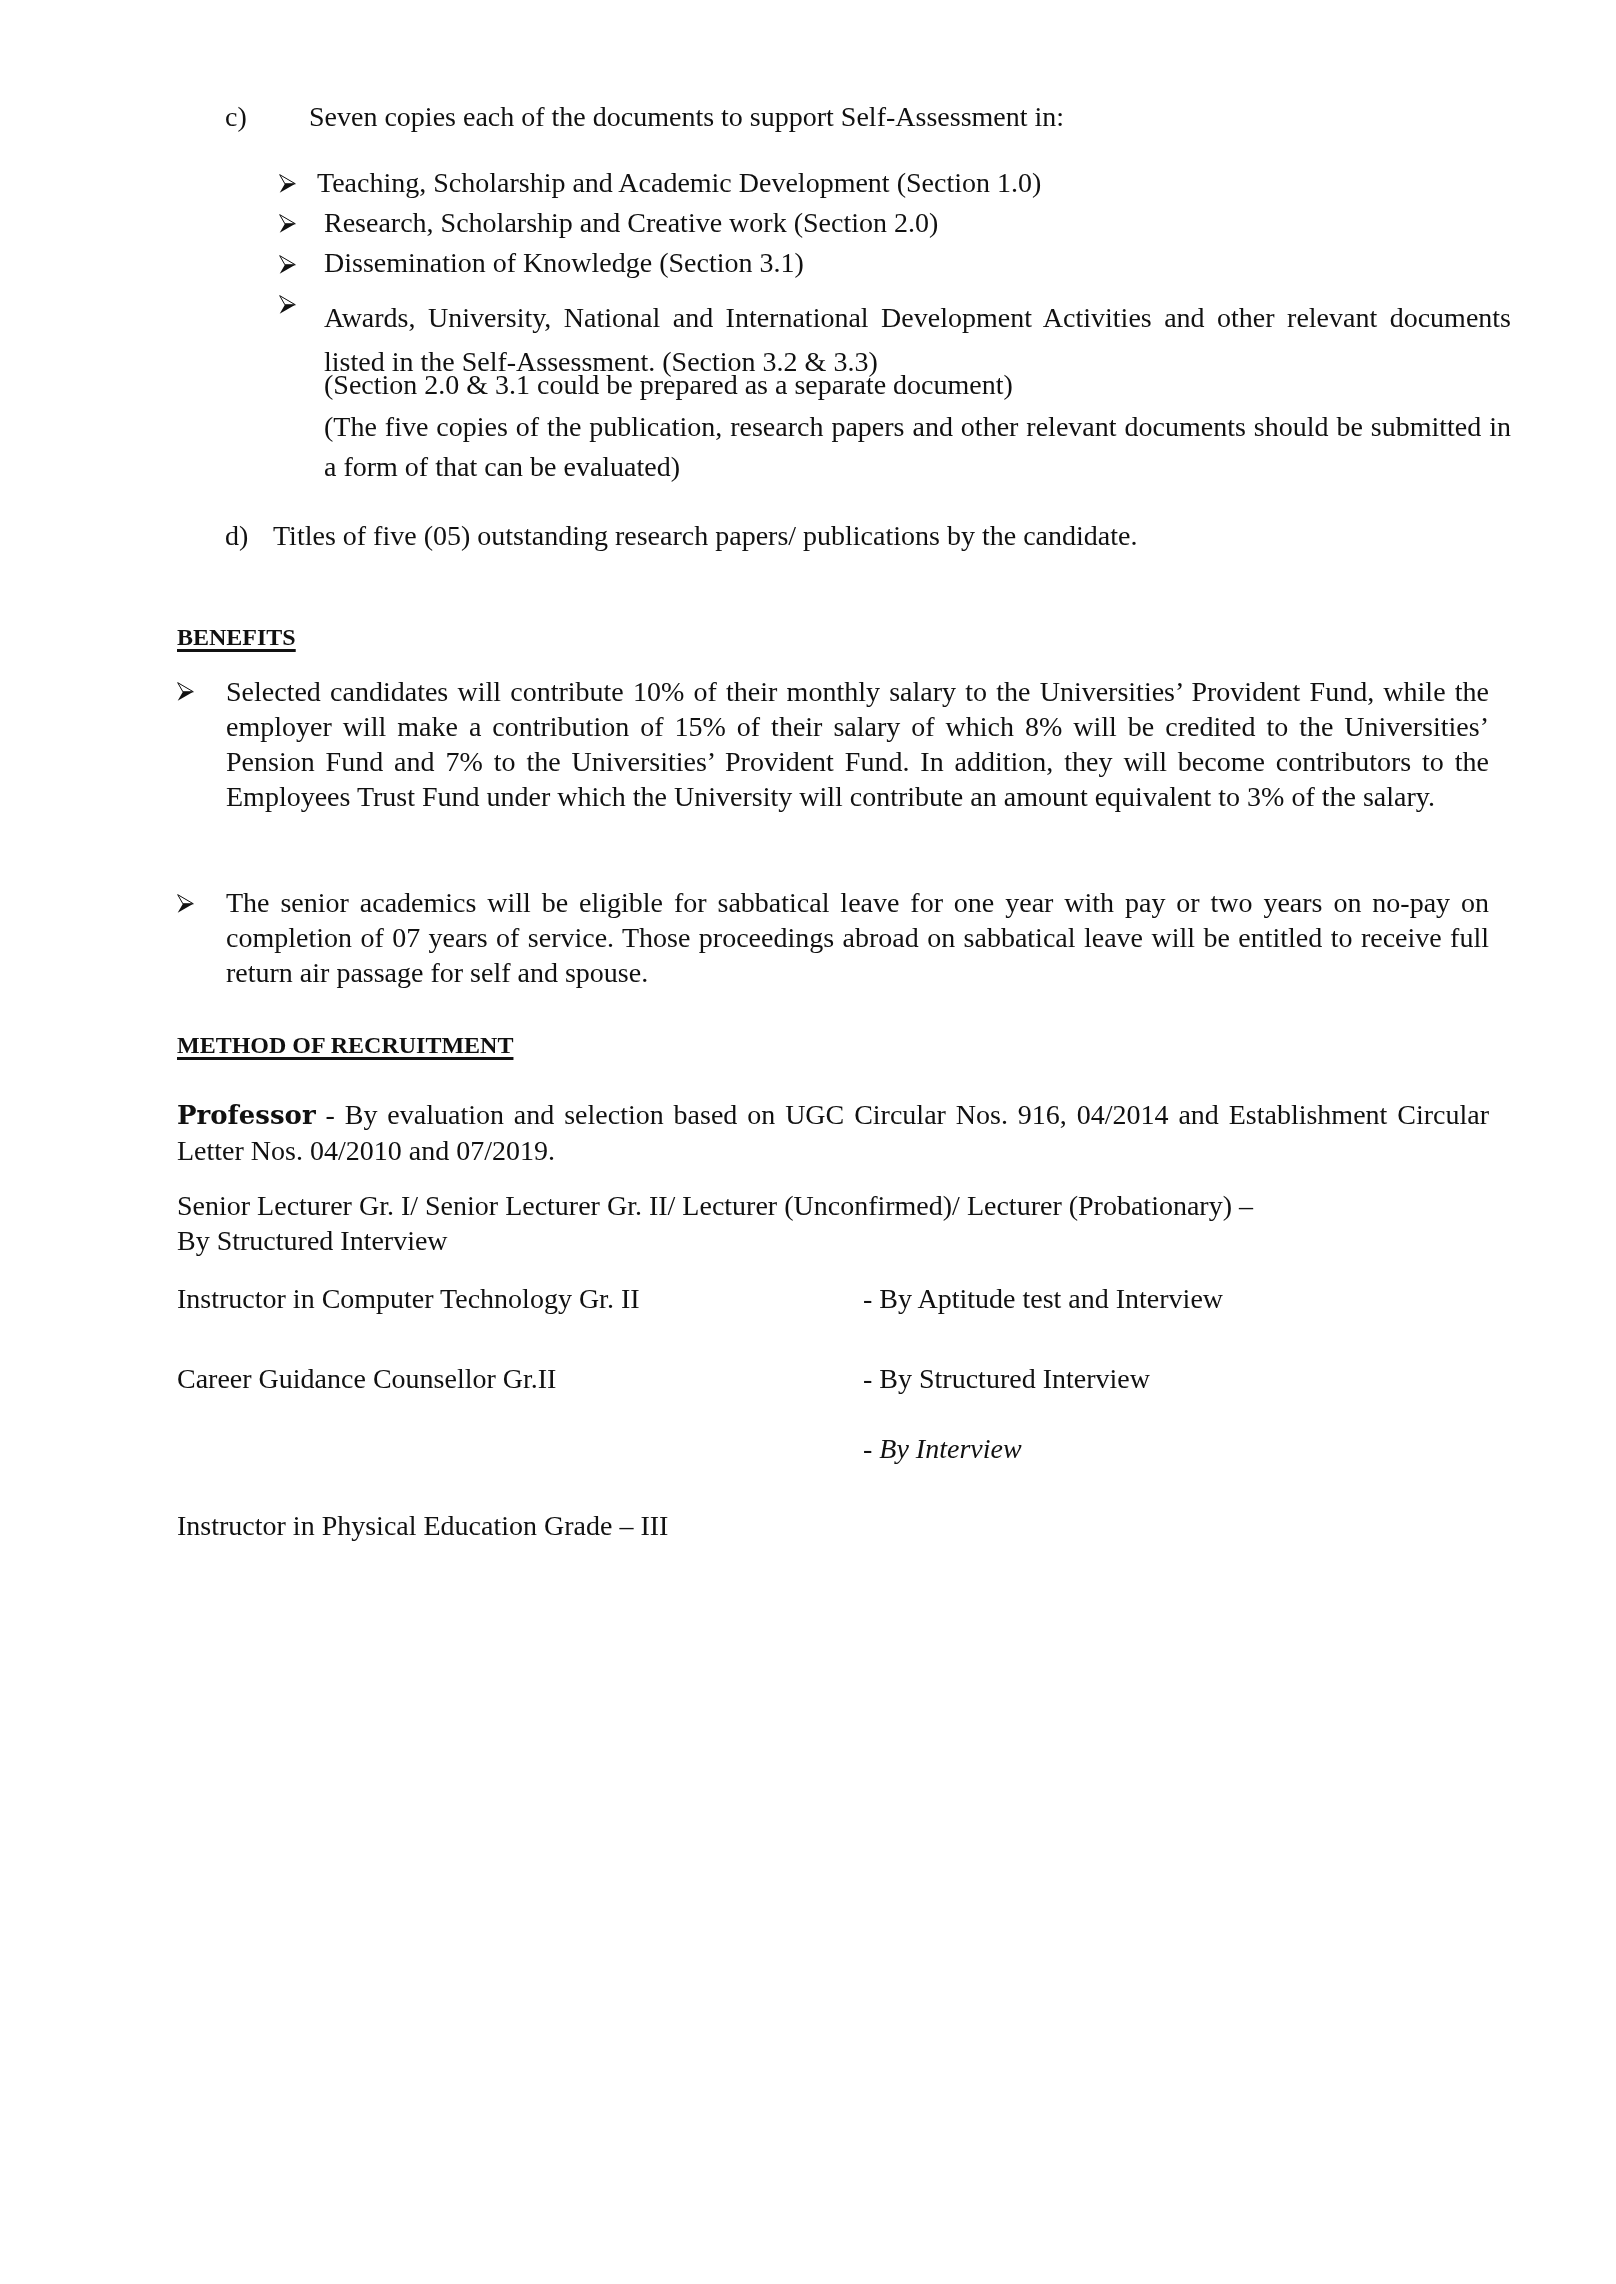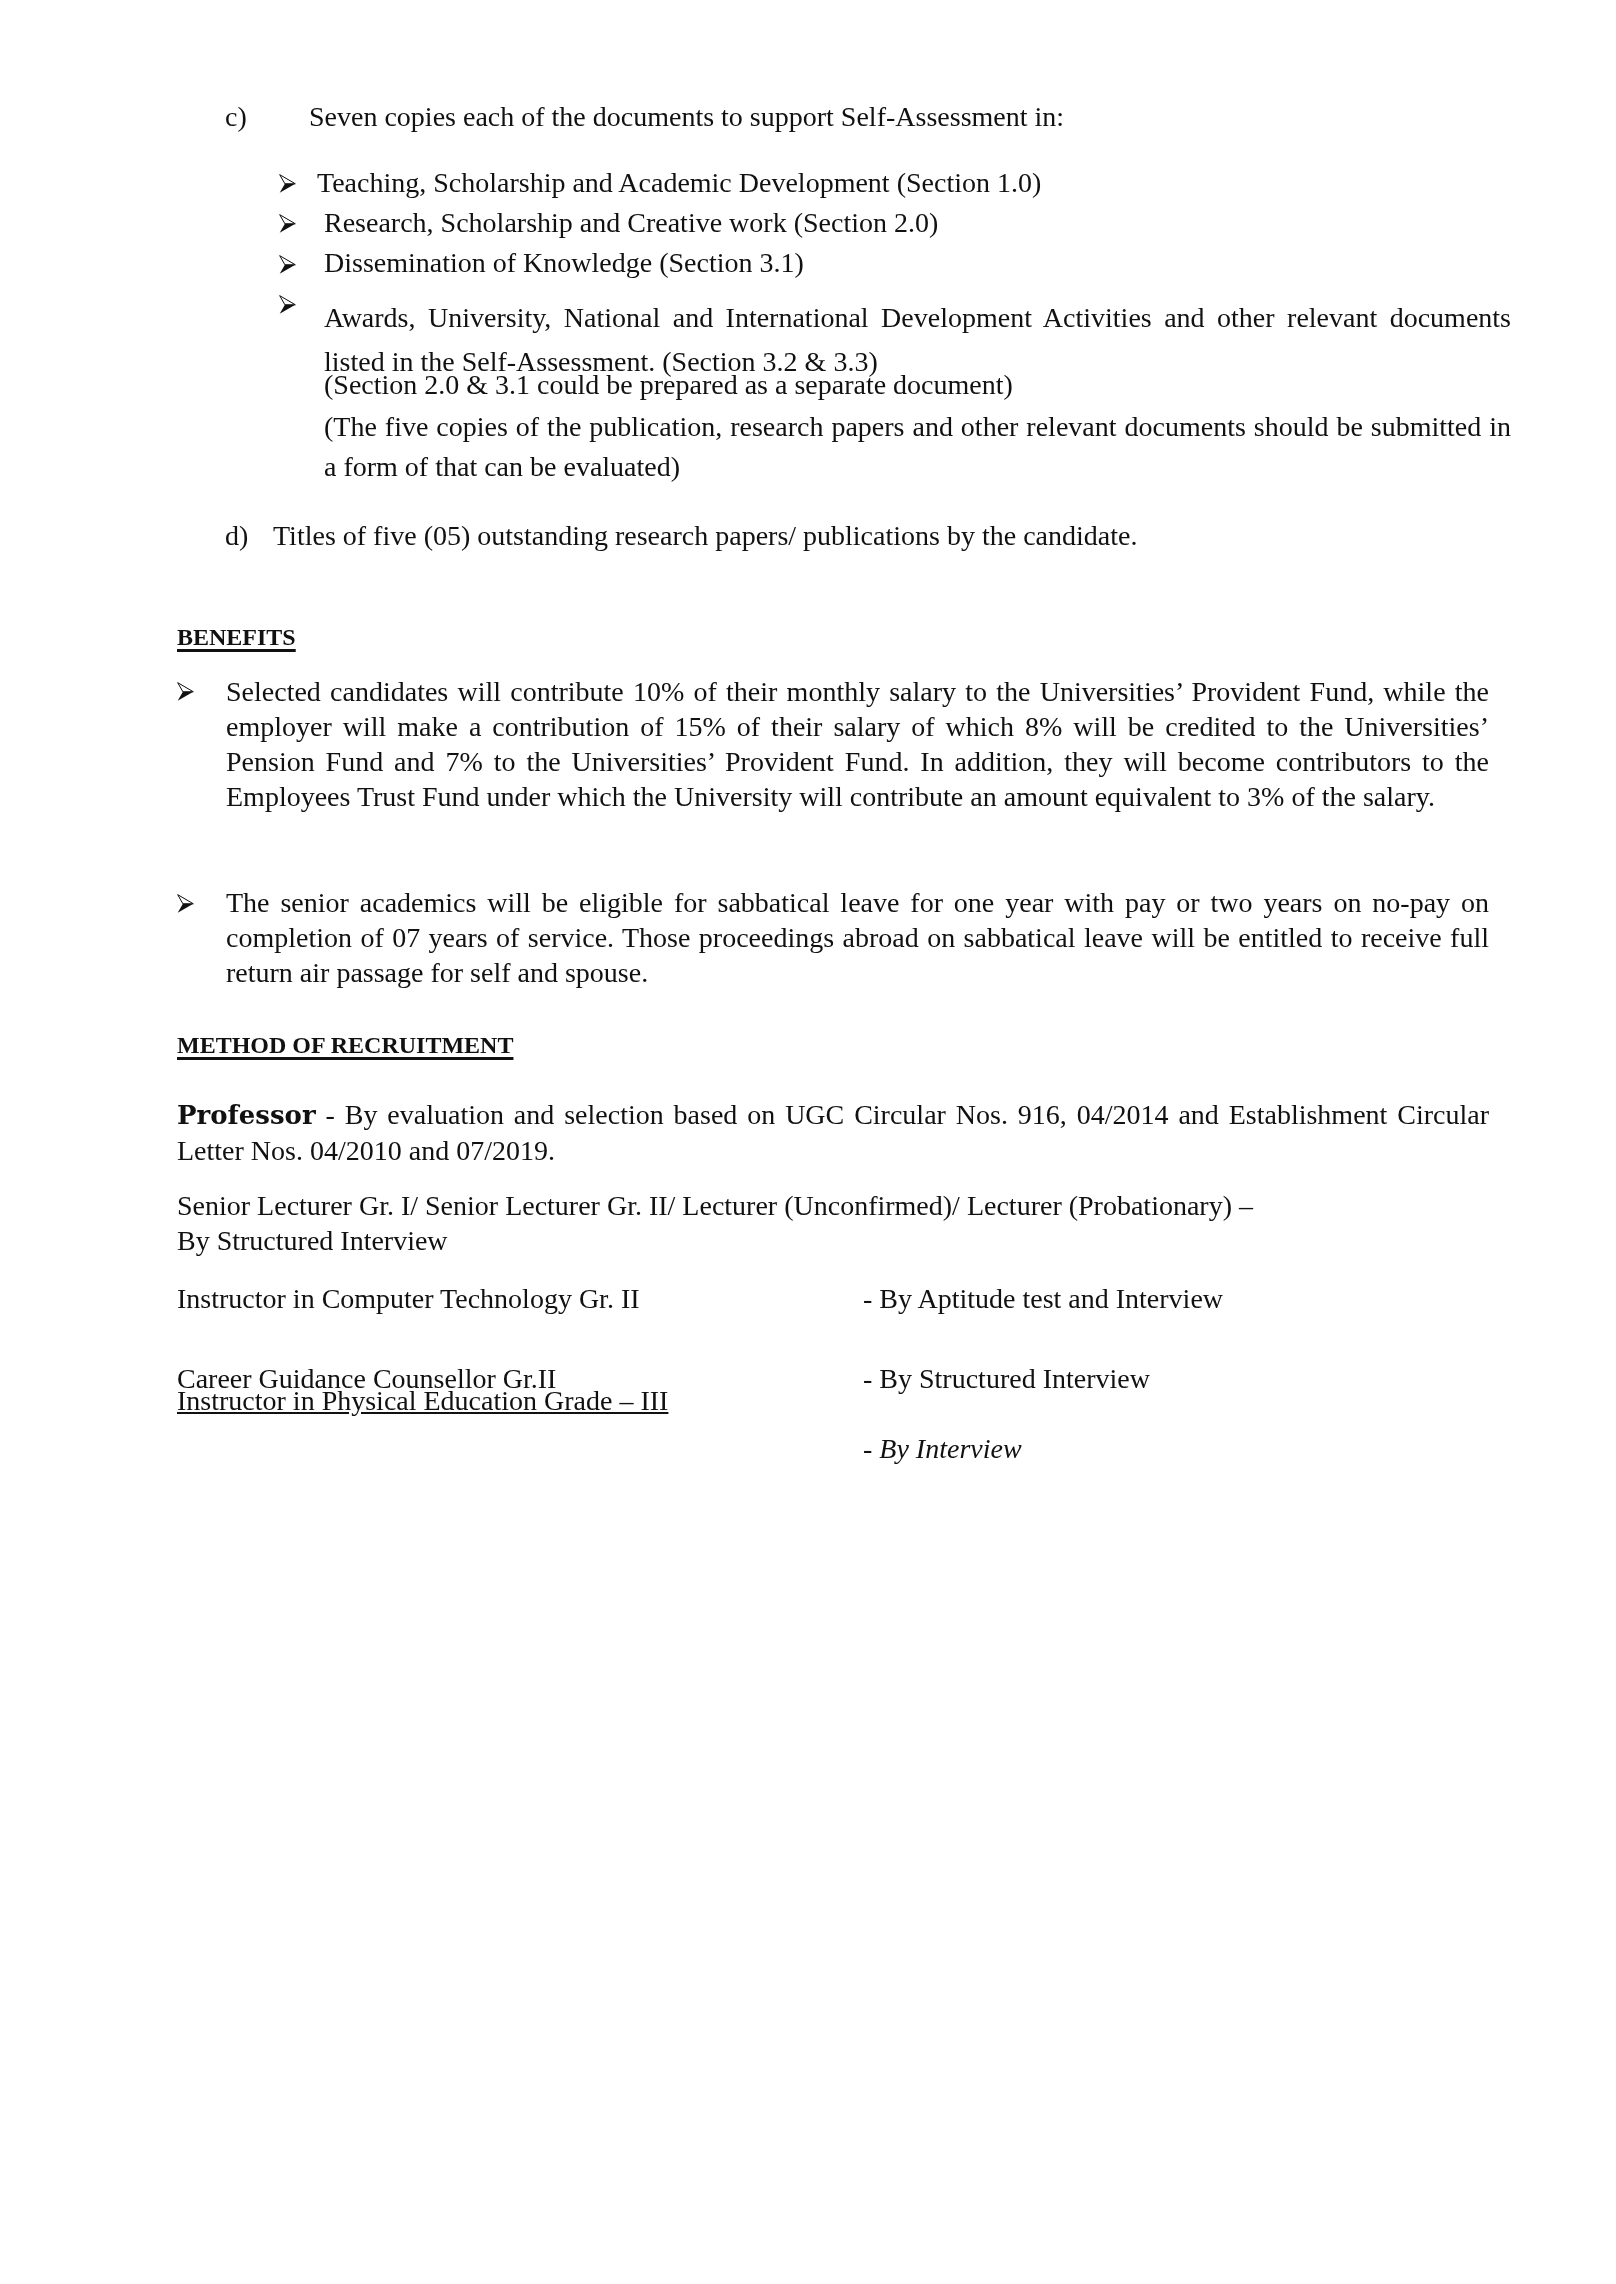--- a/index.html
+++ b/index.html
@@ -92,15 +92,15 @@
 
 <div class="abs" style="left:177px; top:1188px;">Senior Lecturer Gr. I/ Senior Lecturer Gr. II/ Lecturer (Unconfirmed)/ Lecturer (Probationary) –</div>
 <div class="abs" style="left:177px; top:1223px; width:1312px; ">By Structured Interview</div>
 
 <div class="abs" style="left:177px; top:1281px;">Instructor in Computer Technology Gr. II</div>
 <div class="abs" style="left:863px; top:1281px;">- By Aptitude test and Interview</div>
 
 <div class="abs" style="left:177px; top:1361px;">Career Guidance Counsellor Gr.II</div>
 <div class="abs" style="left:863px; top:1361px;">- By Structured Interview</div>
 
-<div class="abs" style="left:177px; top:1383px;text-decoration:underline;">Instructor in Physical Education Grade – III</div>
+<div class="abs" style="left:177px; top:1508px;">Instructor in Physical Education Grade – III</div>
 <div class="abs" style="left:863px; top:1431px;font-style:italic;">- By Interview</div>
 
 
 </body></html>

